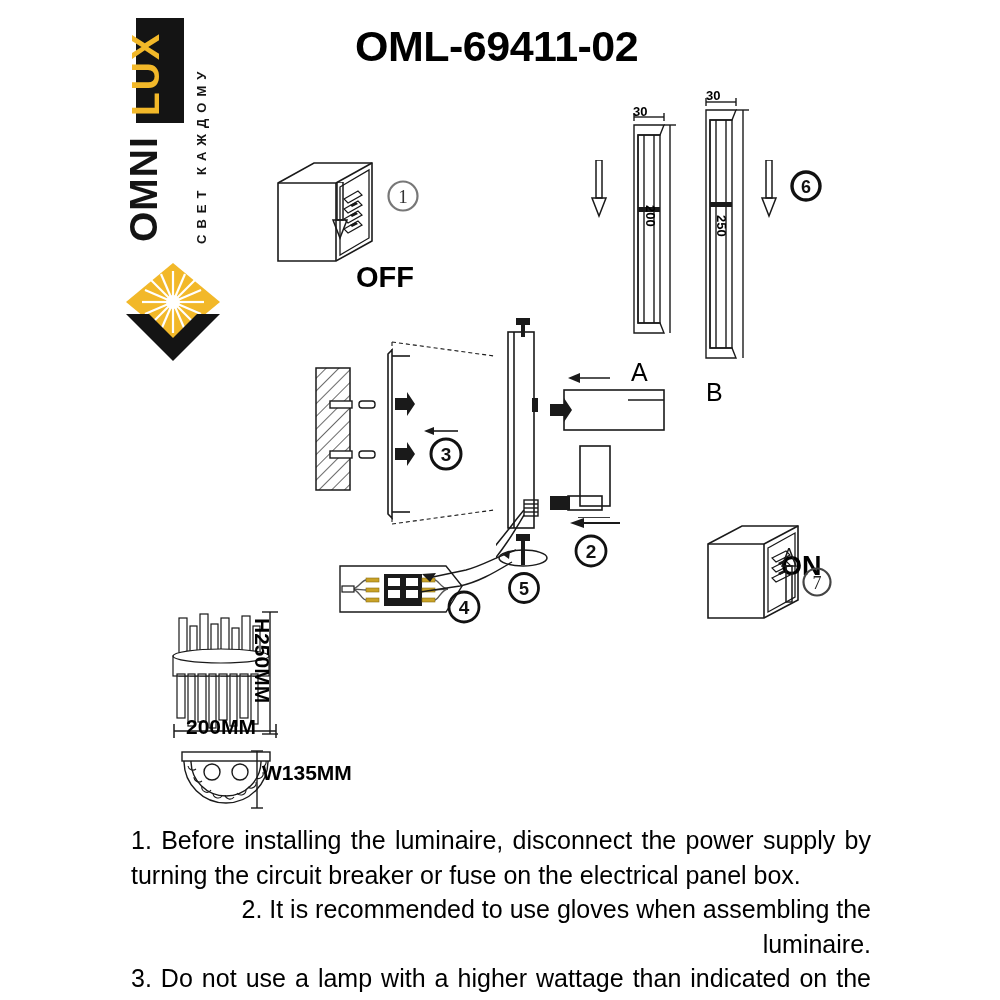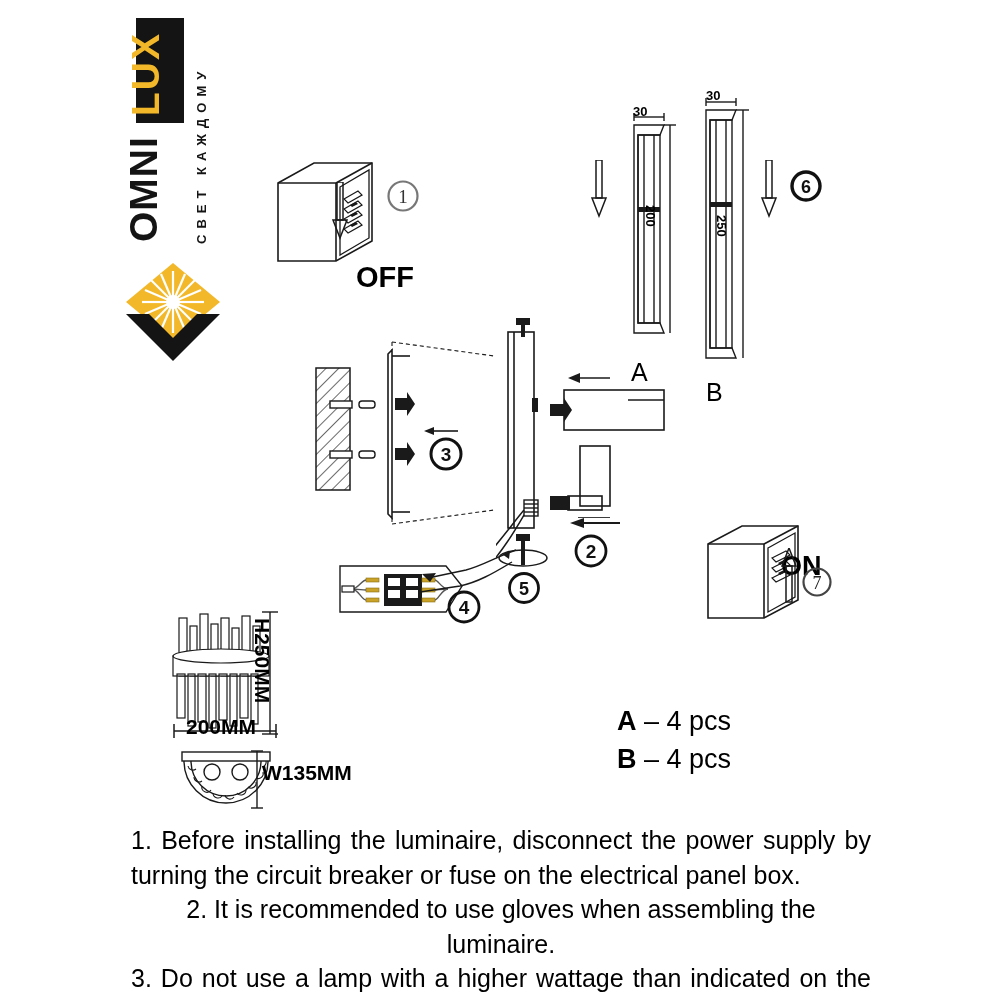--- a/index.html
+++ b/index.html
@@ -102,21 +102,21 @@
 
   
   #instructions {
     left: 131px; top: 823px;
     width: 740px;
     font-size: 25px;
     line-height: 1.38;
     font-family: "Liberation Sans", sans-serif;
   }
   .instr-line { text-align: justify; }
-  .instr-line.last { text-align: center; }
+  .instr-line.last { text-align: right; }
 </style>
 </head>
 <body>
 
 <div id="sheet">
 
   <div class="abs" id="logo-block">
     <div class="logo-lux-box"></div>
     <div class="logo-rot logo-lux-text">LUX</div>
     <div class="logo-rot logo-omni-text">OMNI</div>
@@ -143,20 +143,21 @@
       <line x1="55" y1="47" x2="27" y2="35"></line>
       <line x1="55" y1="47" x2="83" y2="59"></line>
       <line x1="55" y1="47" x2="83" y2="35"></line>
       <line x1="55" y1="47" x2="27" y2="59"></line>
     </g>
     <circle cx="55" cy="47" r="7" fill="#FFFFFF"></circle>
 
     <polygon points="8,59 31,59 55,83 79,59 102,59 55,106" fill="#141414"></polygon>
   </svg>
 
+  <div class="abs" id="title">OML-69411-02</div>
 
   <svg class="dwg" style="left:270px; top:155px;" width="110" height="115" viewBox="0 0 110 115">
     <g fill="none" stroke="#1a1a1a" stroke-width="1.6">
 
       <polygon points="8,28 44,8 102,8 102,86 66,106 8,106"></polygon>
       <line x1="8" y1="28" x2="66" y2="28"></line>
       <line x1="66" y1="28" x2="66" y2="106"></line>
       <line x1="66" y1="28" x2="102" y2="8"></line>
 
       <polygon points="70,32 99,15 99,83 70,100" stroke-width="1.3"></polygon>
@@ -512,32 +513,20 @@
 
   <svg class="dwg" style="left:248px; top:748px;" width="18" height="64" viewBox="0 0 18 64">
     <g stroke="#1a1a1a" stroke-width="1.4" fill="none">
       <line x1="9" y1="3" x2="9" y2="60"></line>
       <line x1="3" y1="3" x2="15" y2="3"></line>
       <line x1="3" y1="60" x2="15" y2="60"></line>
     </g>
   </svg>
   <div class="dim dim-w135">W135MM</div>
 
-  <div class="abs" id="parts-list">
-    <div class="part-row">
-      <b>A</b>
-      <span>–</span>
-      <span>4 pcs</span>
-    </div>
-    <div class="part-row">
-      <b>B</b>
-      <span>–</span>
-      <span>4 pcs</span>
-    </div>
-  </div>
 
   <div class="abs" id="instructions">
     <div class="instr-line">1. Before installing the luminaire, disconnect the power supply by turning the circuit breaker or fuse on the electrical panel box.</div>
     <div class="instr-line last">2. It is recommended to use gloves when assembling the luminaire.</div>
     <div class="instr-line">3. Do not use a lamp with a higher wattage than indicated on the special sticker located on the lamp base.</div>
   </div>
 
 </div>
 
 </body></html>

